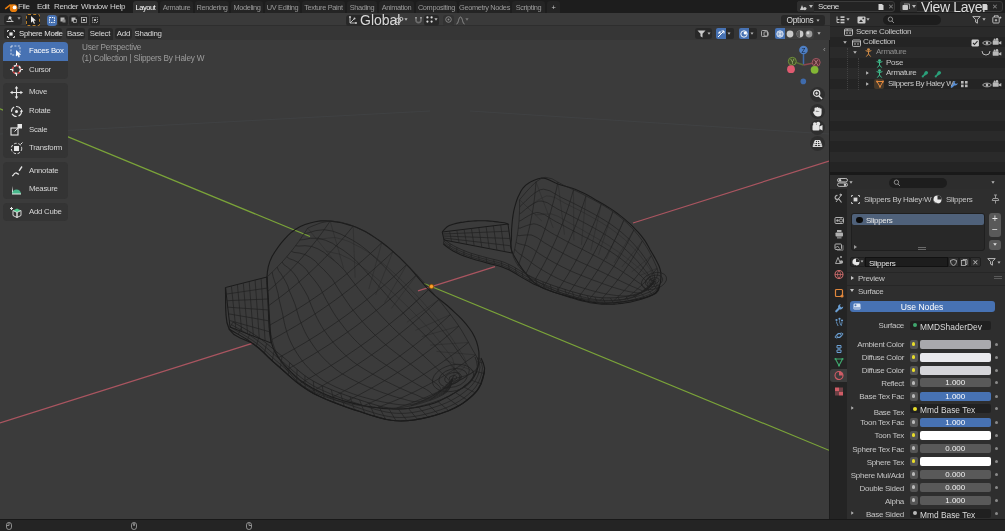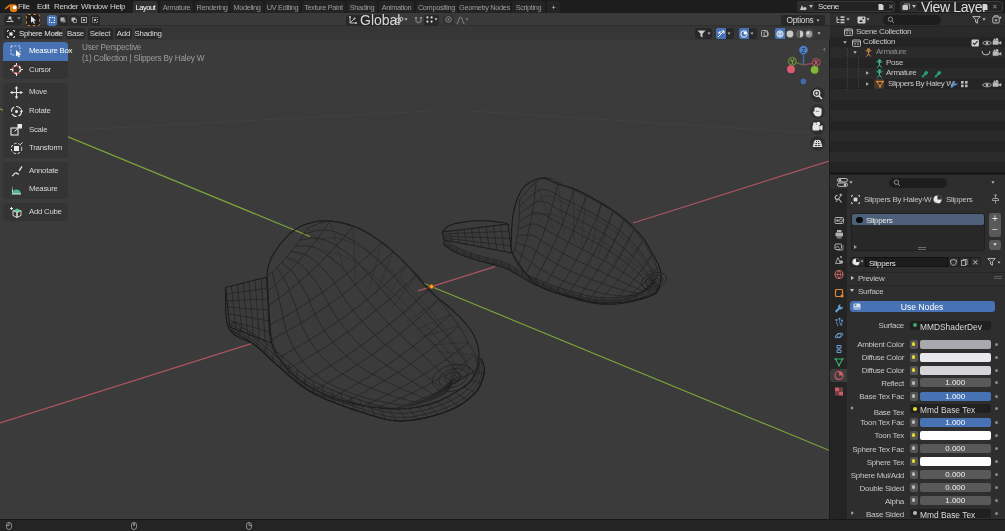--- a/index.html
+++ b/index.html
@@ -413,21 +413,21 @@
 <line x1="500.7" y1="184.9" x2="504.4" y2="211.6" stroke="#212121" stroke-width="0.7"></line>
 <path d="M442.2 192.0 L443.8 190.1 L445.4 188.3 L447.2 186.8 L449.3 185.6 L451.6 184.7 L453.9 184.0 L456.3 183.4 L458.6 182.9 L461.0 182.4 L463.4 182.1 L465.8 181.7 L468.2 181.4 L470.6 181.2 L473.1 181.0 L475.5 180.9 L477.9 180.8 L480.3 180.8 L482.8 180.8 L485.2 180.8 L487.6 180.9 L490.0 181.1 L492.4 181.3 L494.9 181.6 L497.3 181.9 L499.7 182.2 L502.1 182.5 L504.5 182.8 L506.8 183.4 L509.0 184.5" stroke="#1b1b1b" stroke-width="1.1" fill="none"></path>
 <circle cx="431.5" cy="246.5" r="2.2" fill="#ff9e2a" stroke="#7a4a00" stroke-width="0.8"></circle>
 </svg>
 </div>
 <div class="abs" style="left:82px;top:43px;color:#9d9d9d;font-size:8.2px;letter-spacing:-0.2px">User Perspective</div>
 <div class="abs" style="left:82px;top:54px;color:#9d9d9d;font-size:8.2px;letter-spacing:-0.2px">(1) Collection | Slippers By Haley W</div>
 
 <div class="abs" style="left:0;top:40px;width:1005px;height:479px;pointer-events:none" id="overlay">
 <div class="tbtn" style="top:2px;border-radius:4px 4px 0 0;background:#4772b3;color:#fff">
-        <span class="lbl">Measure Box</span>
+        <span class="lbl">Faces Box</span>
 <svg width="13" height="13" viewBox="0 0 13 13">
           <rect x="1" y="1" width="9" height="9" fill="none" stroke="#ffffffb0" stroke-width="1" stroke-dasharray="2 1.4"></rect>
           <path d="M6 5 L11 9.5 L8.7 9.7 L9.8 12 L8.6 12.4 L7.6 10.1 L6 11.5 Z" fill="#fff"></path>
         </svg>
       </div>
 <div class="tbtn" style="top:20.6px;border-radius:0 0 4px 4px">
         <span class="lbl">Cursor</span>
 <svg width="13" height="13" viewBox="0 0 13 13">
           <circle cx="6.5" cy="6.5" r="4" fill="none" stroke="#e8e8e8" stroke-width="1.6" stroke-dasharray="3 2.2"></circle>
           <circle cx="6.5" cy="6.5" r="4" fill="none" stroke="#d64545" stroke-width="1.6" stroke-dasharray="2.2 3" stroke-dashoffset="-2.6"></circle>

